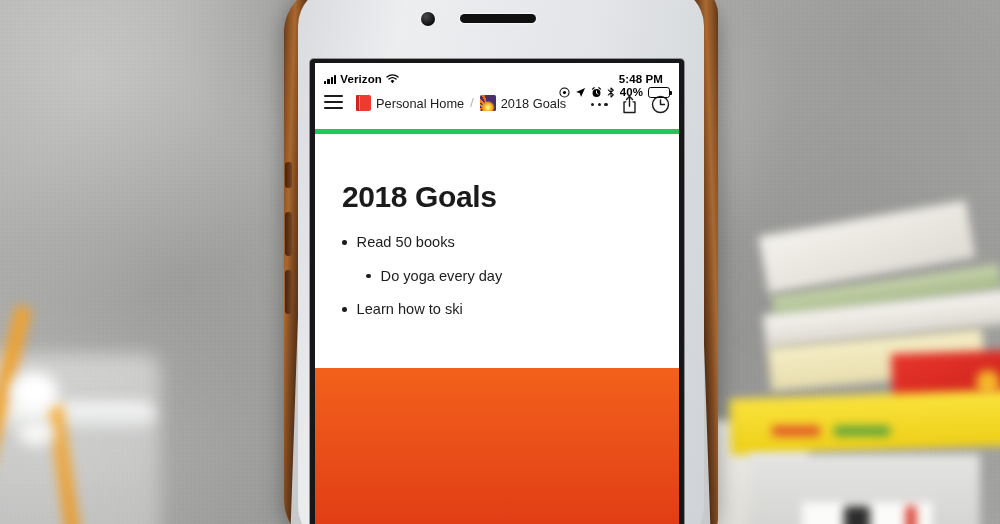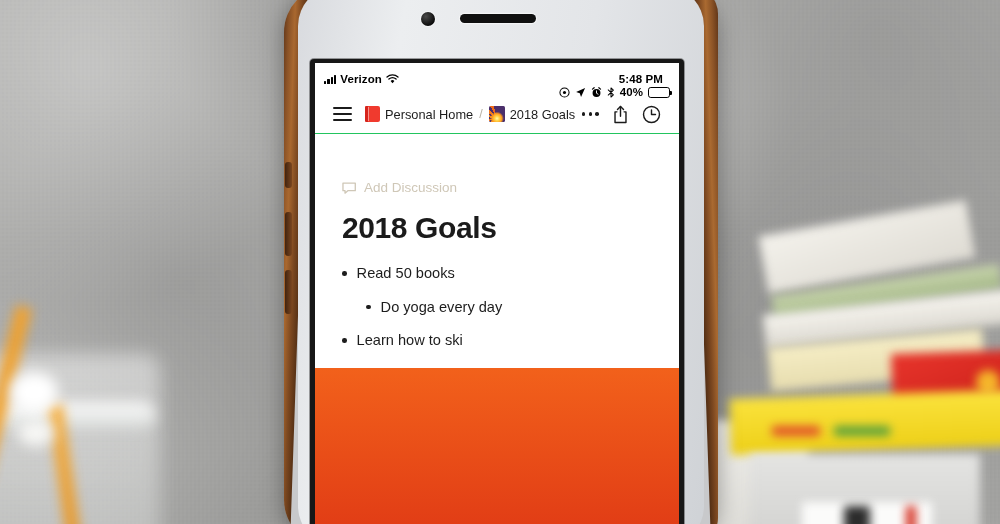--- a/index.html
+++ b/index.html
@@ -219,23 +219,23 @@
   .battery-shell::after {
     content: ""; position: absolute; right: -3.4px; top: 3px;
     width: 2px; height: 4px; background: #000; border-radius: 0 1px 1px 0;
   }
   .battery-fill { height: 100%; width: 40%; background: #000; border-radius: 1px; }
 
   
   #nav-bar {
     height: 39px;
     background: #ffffff;
-    display: flex; align-items: center;
-    padding: 0 18px;
-    border-bottom: 1px solid #22c55e;
+    display: flex; align-items: flex-start;
+    padding: 0 9px;
+    border-bottom: 5px solid #22c55e;
   }
   #hamburger { width: 19px; height: 14px; display: flex; flex-direction: column;
     justify-content: space-between; margin-right: 13px; flex: none; }
   #hamburger span { display: block; height: 2.2px; background: #1b1b1b; border-radius: 1px; }
 
   .breadcrumb { display: flex; align-items: center; gap: 5px; min-width: 0; }
   .crumb { display: flex; align-items: center; gap: 5px; }
   .crumb-label { font-size: 12.8px; color: #1d1d1d; white-space: nowrap; }
   .crumb-sep { color: #b8b2a6; font-size: 12.5px; margin: 0 1px; }
 
@@ -474,26 +474,20 @@
         </svg>
         <svg width="19" height="19" viewBox="0 0 20 20">
           <circle cx="10" cy="10" r="8.4" stroke="#1b1b1b" stroke-width="1.5" fill="none"></circle>
           <path d="M10 5.2V10h4.2" stroke="#1b1b1b" stroke-width="1.5" fill="none" stroke-linecap="round" stroke-linejoin="round"></path>
         </svg>
       </div>
     </div>
 
 
     <div id="page-body">
-      <div id="add-discussion">
-        <svg width="15" height="14" viewBox="0 0 16 15">
-          <path d="M1 2.2h13.2v8.2H6.2L3.2 13v-2.6H1z" stroke="#cfc7b7" stroke-width="1.4" fill="none" stroke-linejoin="round"></path>
-        </svg>
-        <span>Add Discussion</span>
-      </div>
 
       <div id="page-title">2018 Goals</div>
 
       <ul id="bullet-list">
         <li class="bullet-row">
           <span class="bullet-dot"></span>
           <span>Read 50 books</span>
         </li>
         <li class="bullet-row indent">
           <span class="bullet-dot"></span>

